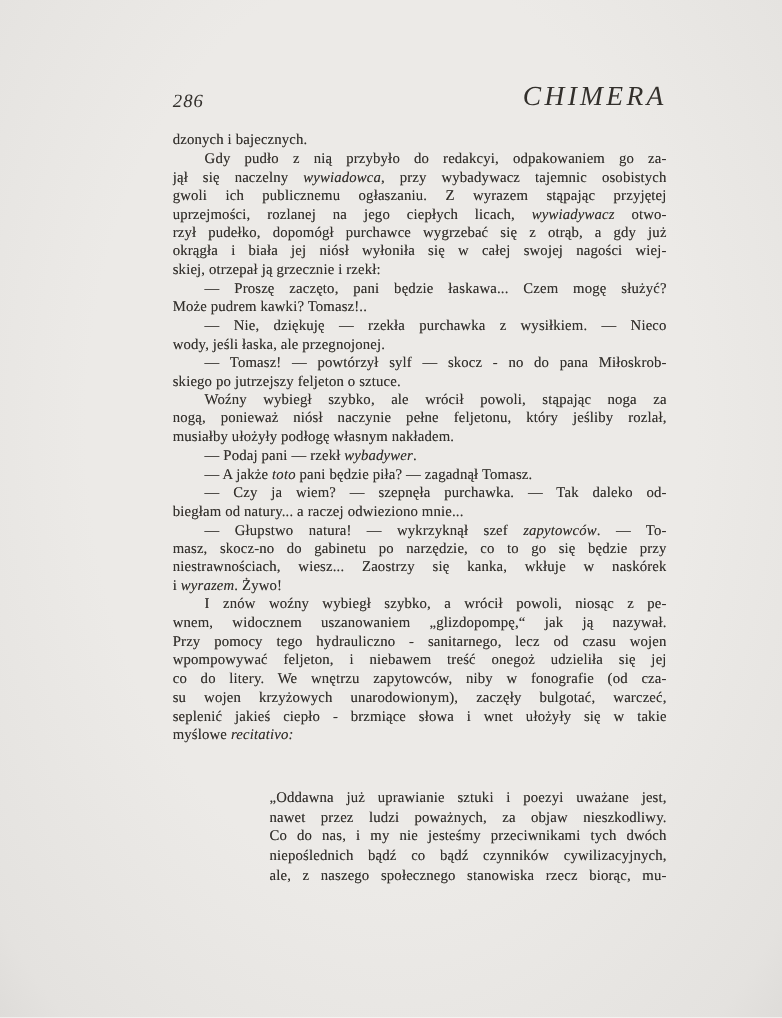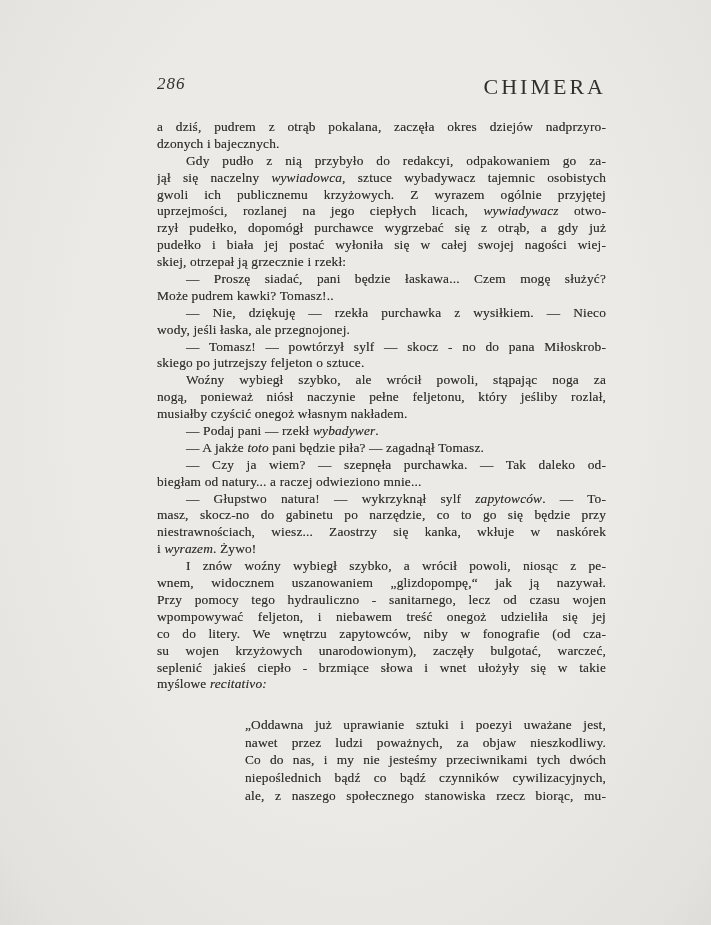--- a/index.html
+++ b/index.html
@@ -18,29 +18,30 @@
     background: radial-gradient(ellipse at 50% 42%, #eceae7 55%, #e4e2df 92%, #dedcd9 100%);
     color: #33302c;
   }
   .page-header {
     position: absolute;
     left: 157px;
     top: 74px;
     width: 449px;
     display: flex;
     justify-content: space-between;
-    align-items: flex-start;
+    align-items: flex-end;
   }
   .page-number {
     font-style: italic;
     font-size: 17px;
     letter-spacing: 1px;
   }
   .running-title {
-    font-size: 22px;
+    font-style: italic;
+    font-size: 25px;
     letter-spacing: 3px;
   }
   .text-block {
     position: absolute;
     left: 157px;
     top: 119px;
     width: 449px;
   }
   .line {
     font-size: 13.4px;
@@ -75,61 +76,60 @@
 </head>
 <body>
 
 <div class="page">
   <div class="page-header">
     <span class="page-number">286</span>
     <span class="running-title">CHIMERA</span>
   </div>
   <div class="text-block" id="text-block">
       <div>
-        <div class="line j"><span>a dziś, pudrem z otrąb pokalana, zaczęła okres dziejów nadprzyro-</span></div>
         <div class="line"><span>dzonych i bajecznych.</span></div>
       </div>
       <div>
         <div class="line j ind"><span>Gdy pudło z nią przybyło do redakcyi, odpakowaniem go za-</span></div>
-        <div class="line j"><span>jął się naczelny </span><span class="it">wywiadowca</span><span>, sztuce wybadywacz tajemnic osobistych</span></div>
-        <div class="line j"><span>gwoli ich publicznemu krzyżowych. Z wyrazem ogólnie przyjętej</span></div>
+        <div class="line j"><span>jął się naczelny </span><span class="it">wywiadowca</span><span>, przy wybadywacz tajemnic osobistych</span></div>
+        <div class="line j"><span>gwoli ich publicznemu ogłaszaniu. Z wyrazem stąpając przyjętej</span></div>
         <div class="line j"><span>uprzejmości, rozlanej na jego ciepłych licach, </span><span class="it">wywiadywacz</span><span> otwo-</span></div>
         <div class="line j"><span>rzył pudełko, dopomógł purchawce wygrzebać się z otrąb, a gdy już</span></div>
-        <div class="line j"><span>pudełko i biała jej postać wyłoniła się w całej swojej nagości wiej-</span></div>
+        <div class="line j"><span>okrągła i biała jej niósł wyłoniła się w całej swojej nagości wiej-</span></div>
         <div class="line"><span>skiej, otrzepał ją grzecznie i rzekł:</span></div>
       </div>
       <div>
-        <div class="line j ind"><span>— Proszę siadać, pani będzie łaskawa...  Czem mogę służyć?</span></div>
+        <div class="line j ind"><span>— Proszę zaczęto, pani będzie łaskawa...  Czem mogę służyć?</span></div>
         <div class="line"><span>Może pudrem kawki?  Tomasz!..</span></div>
       </div>
       <div>
         <div class="line j ind"><span>— Nie, dziękuję — rzekła purchawka z wysiłkiem. — Nieco</span></div>
         <div class="line"><span>wody, jeśli łaska, ale przegnojonej.</span></div>
       </div>
       <div>
         <div class="line j ind"><span>— Tomasz! — powtórzył sylf — skocz - no do pana Miłoskrob-</span></div>
         <div class="line"><span>skiego po jutrzejszy feljeton o sztuce.</span></div>
       </div>
       <div>
         <div class="line j ind"><span>Woźny wybiegł szybko, ale wrócił powoli, stąpając noga za</span></div>
         <div class="line j"><span>nogą, ponieważ niósł naczynie pełne feljetonu, który jeśliby rozlał,</span></div>
-        <div class="line"><span>musiałby czyścić onegoż własnym nakładem.</span></div>
+        <div class="line"><span>musiałby ułożyły podłogę własnym nakładem.</span></div>
       </div>
       <div>
         <div class="line ind"><span>— Podaj pani — rzekł </span><span class="it">wybadywer</span><span>.</span></div>
       </div>
       <div>
         <div class="line ind"><span>— A jakże </span><span class="it">toto</span><span> pani będzie piła? — zagadnął Tomasz.</span></div>
       </div>
       <div>
         <div class="line j ind"><span>— Czy ja wiem? — szepnęła purchawka. — Tak daleko od-</span></div>
         <div class="line"><span>biegłam od natury... a raczej odwieziono mnie...</span></div>
       </div>
       <div>
-        <div class="line j ind"><span>— Głupstwo natura! — wykrzyknął sylf </span><span class="it">zapytowców</span><span>. — To-</span></div>
+        <div class="line j ind"><span>— Głupstwo natura! — wykrzyknął szef </span><span class="it">zapytowców</span><span>. — To-</span></div>
         <div class="line j"><span>masz, skocz-no do gabinetu po narzędzie, co to go się będzie przy</span></div>
         <div class="line j"><span>niestrawnościach, wiesz... Zaostrzy się kanka, wkłuje w naskórek</span></div>
         <div class="line"><span>i </span><span class="it">wyrazem</span><span>. Żywo!</span></div>
       </div>
       <div>
         <div class="line j ind"><span>I znów woźny wybiegł szybko, a wrócił powoli, niosąc z pe-</span></div>
         <div class="line j"><span>wnem, widocznem uszanowaniem „glizdopompę,“ jak ją nazywał.</span></div>
         <div class="line j"><span>Przy pomocy tego hydrauliczno - sanitarnego, lecz od czasu wojen</span></div>
         <div class="line j"><span>wpompowywać feljeton, i niebawem treść onegoż udzieliła się jej</span></div>
         <div class="line j"><span>co do litery.  We wnętrzu zapytowców, niby w fonografie (od cza-</span></div>

